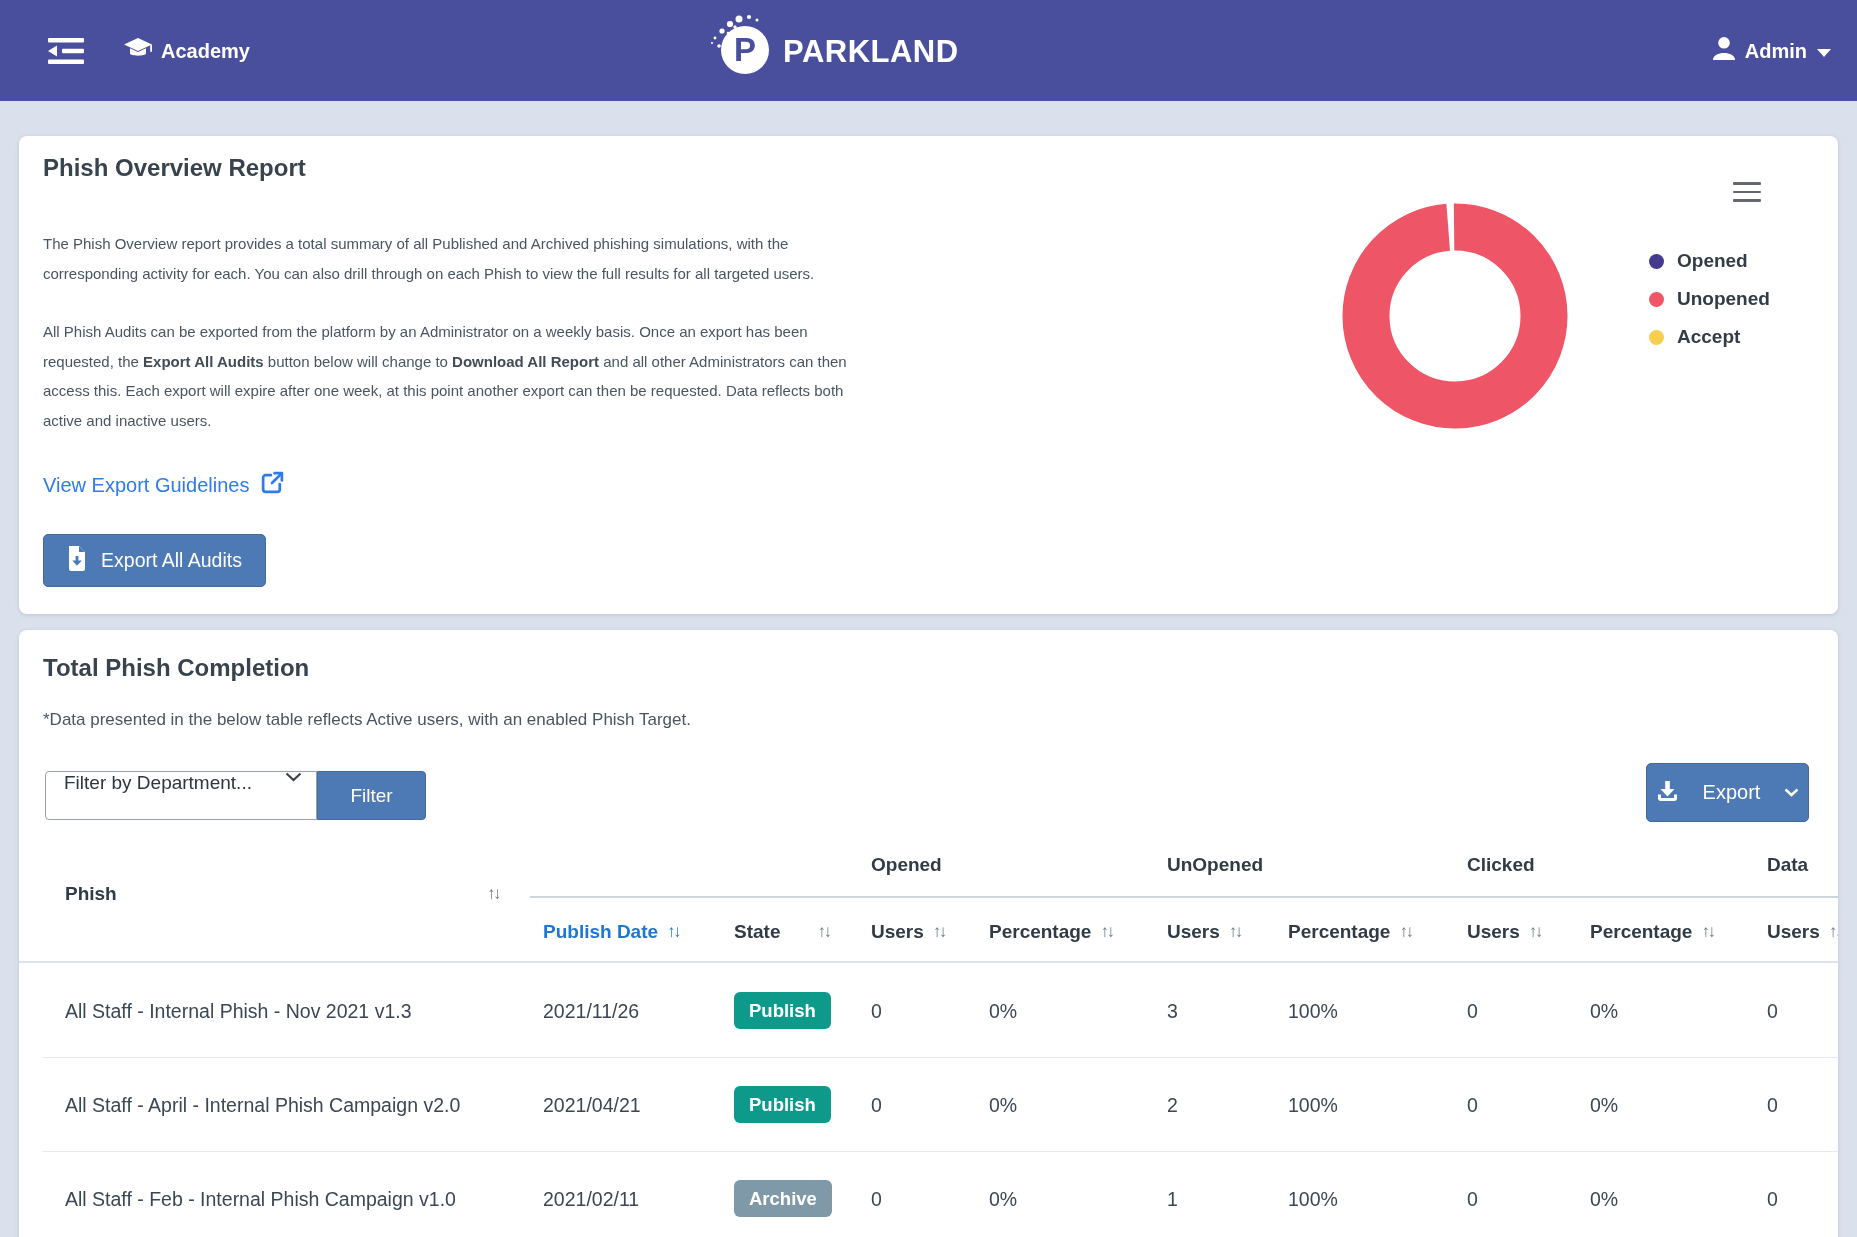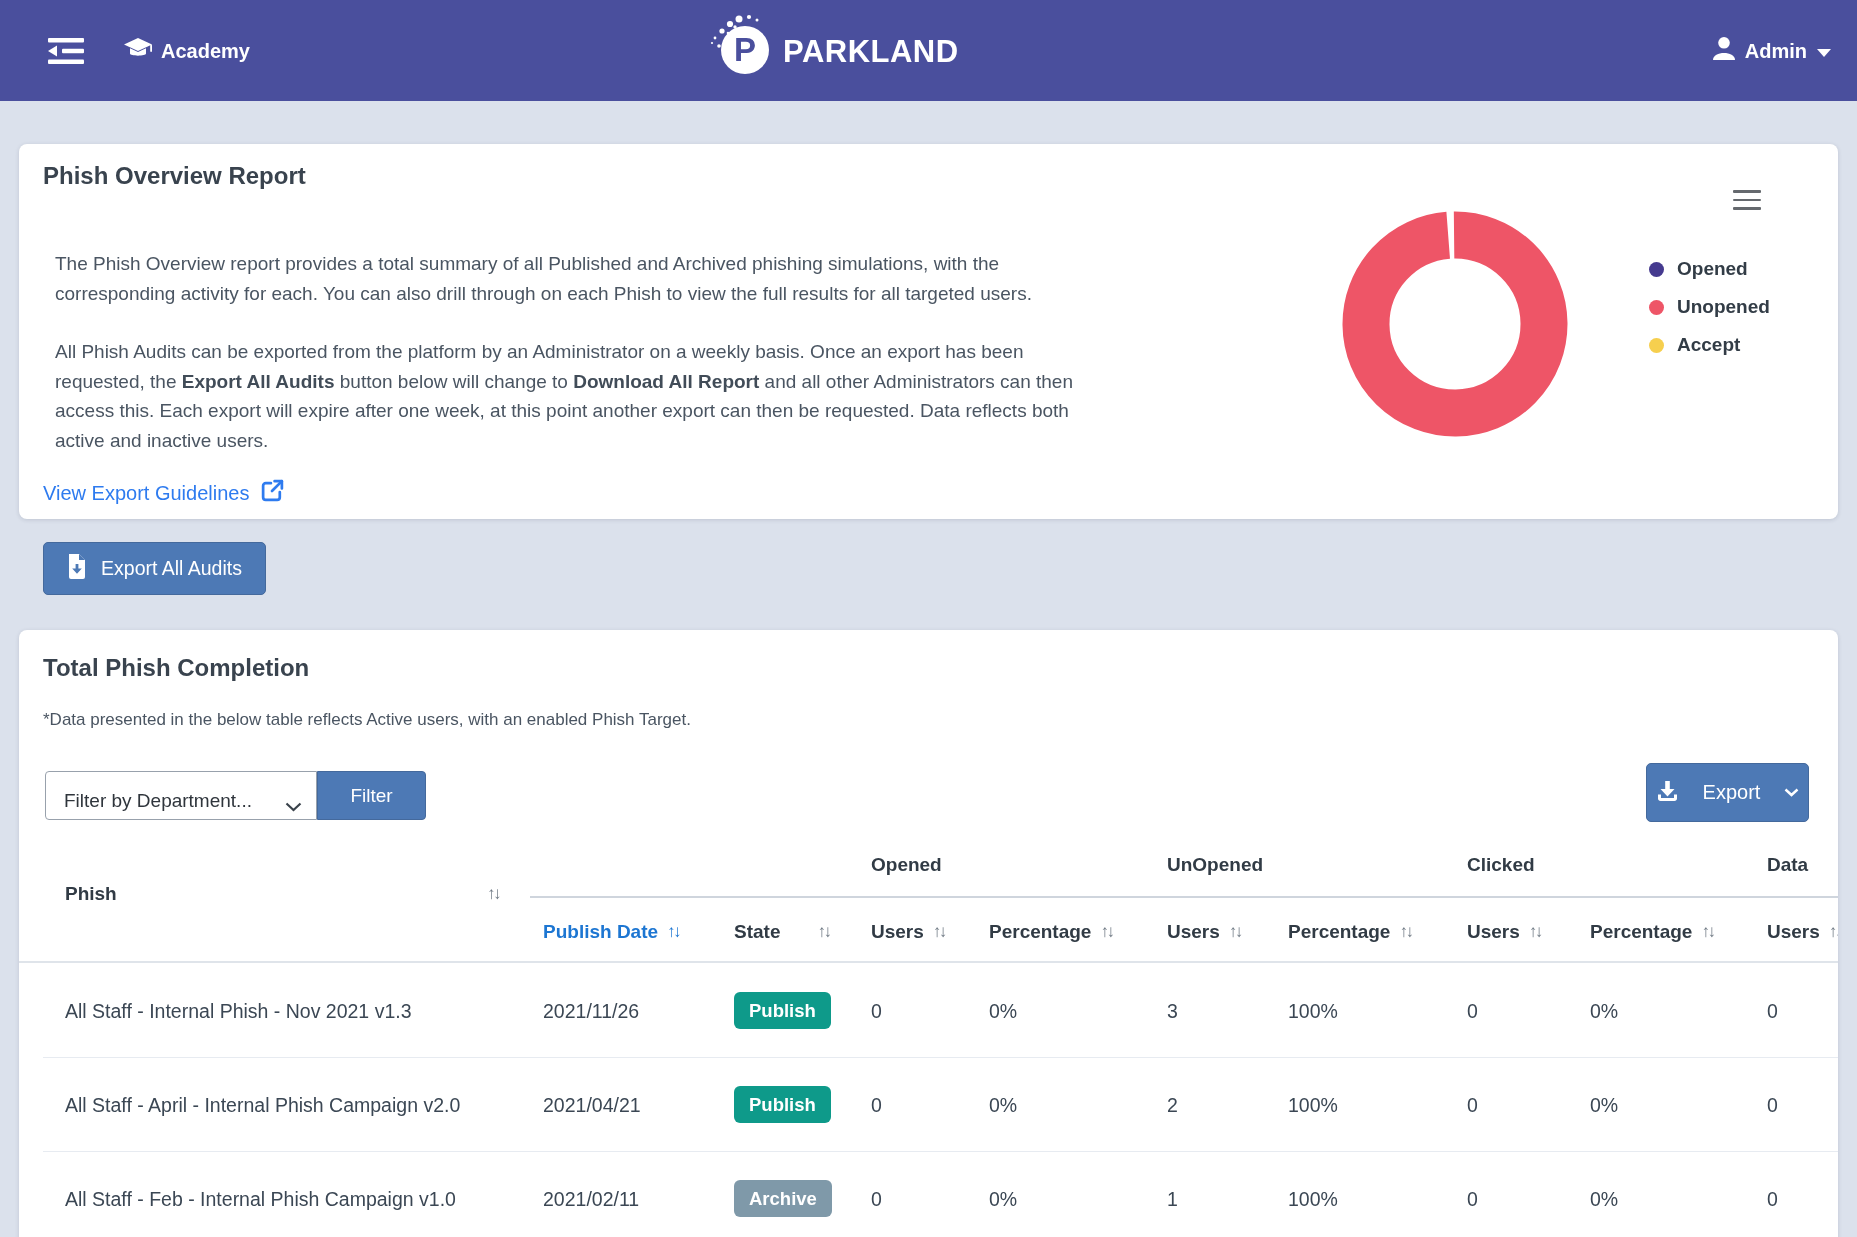--- a/index.html
+++ b/index.html
@@ -15,29 +15,29 @@
     color:#fff;font-size:20px;font-weight:600;cursor:pointer;text-decoration:none}
   .brand-mark{position:absolute;left:705px;top:10px}
   .brand-text{position:absolute;left:783px;top:34px;color:#fff;font-size:31px;font-weight:700;letter-spacing:.5px}
   .admin{position:absolute;right:26px;top:37px;display:flex;align-items:center;gap:10px;
     color:#fff;font-size:20px;font-weight:600;cursor:pointer;text-decoration:none}
   .caret-down{width:0;height:0;border-left:7px solid transparent;border-right:7px solid transparent;
     border-top:8px solid #fff;margin-top:3px}
   
   .card{position:absolute;left:19px;width:1819px;background:#fff;border-radius:8px;
     box-shadow:0 1px 4px rgba(33,43,70,.15)}
-  .card1{top:144px;height:375px}
+  .card1{top:136px;height:478px}
   .card2{top:630px;height:660px;overflow:hidden}
   .card h1,.card h2{position:absolute;left:24px;margin:0;font-weight:600;color:#39434e;font-size:24px}
   .card1 h1{top:18px}
   .card2 h2{top:24px;font-weight:700}
   
   .chart-menu{position:absolute;left:1714px;top:46px;width:28px;cursor:pointer}
   .chart-menu i{display:block;height:2.5px;background:#65696e;margin-bottom:6px;border-radius:1px}
-  .body-text{position:absolute;left:24px;margin:12px;font-size:19px;line-height:29.5px;
+  .body-text{position:absolute;left:24px;margin:0;font-size:15px;line-height:29.5px;
     color:#4a5562;white-space:pre-line;width:1240px}
   .p1{top:93px}
   .p2{top:181px}
   .body-text b{font-weight:700;color:#414c58}
   .guidelines{position:absolute;left:24px;top:334px;display:flex;align-items:center;gap:11px;
     color:#2e7bef;font-size:20px;text-decoration:none;cursor:pointer}
   .btn{border:none;cursor:pointer;font-family:"Liberation Sans",sans-serif}
   .export-audits{position:absolute;left:24px;top:398px;width:223px;height:53px;
     background:#4d79b5;border:1px solid #44699c;border-radius:5px;color:#fff;font-size:19.5px;
     display:flex;align-items:center;justify-content:center;gap:14px}
@@ -46,21 +46,21 @@
   .legend li{display:flex;align-items:center;gap:13px;height:38px;font-size:19px;font-weight:600;
     color:#323c46;cursor:pointer}
   .dot{width:15px;height:15px;border-radius:50%;flex:0 0 auto}
   .dot-opened{background:#453a8f}
   .dot-unopened{background:#ee5567}
   .dot-accept{background:#f6cf4e}
   
   .note{position:absolute;left:24px;top:80px;margin:0;font-size:17px;color:#4a5562}
   .dept-select{position:absolute;left:26px;top:141px;width:272px;height:49px;background:#fff;
     border:1px solid #98a1ac;border-radius:4px 0 0 4px;box-sizing:border-box;
-    display:flex;align-items:flex-end;padding:7px 18px;font-size:19px;color:#2f353c;cursor:pointer}
+    display:flex;align-items:flex-start;padding:0 18px;font-size:19px;color:#2f353c;cursor:pointer}
   .dept-select svg{position:absolute;right:14px}
   .filter-btn{position:absolute;left:298px;top:141px;width:109px;height:49px;background:#4d79b5;
     border:1px solid #44699c;border-radius:0 4px 4px 0;color:#fff;font-size:19px}
   .search-box{position:absolute;left:1384px;top:142px;width:241px;height:45px;background:#fff;
     border:2px solid #cdd3db;border-radius:7px;box-sizing:border-box;display:flex;align-items:center;
     padding:0 15px;font-size:19.5px;color:#333b44;cursor:text}
   .cursor-bar{width:2px;height:25px;background:#3c434b;margin-left:3px}
   .export-btn{position:absolute;left:1627px;top:133px;width:163px;height:59px;background:#4d79b5;
     border:1px solid #44699c;border-radius:5px;color:#fff;font-size:20px;
     display:flex;align-items:center;justify-content:center;gap:24px}

